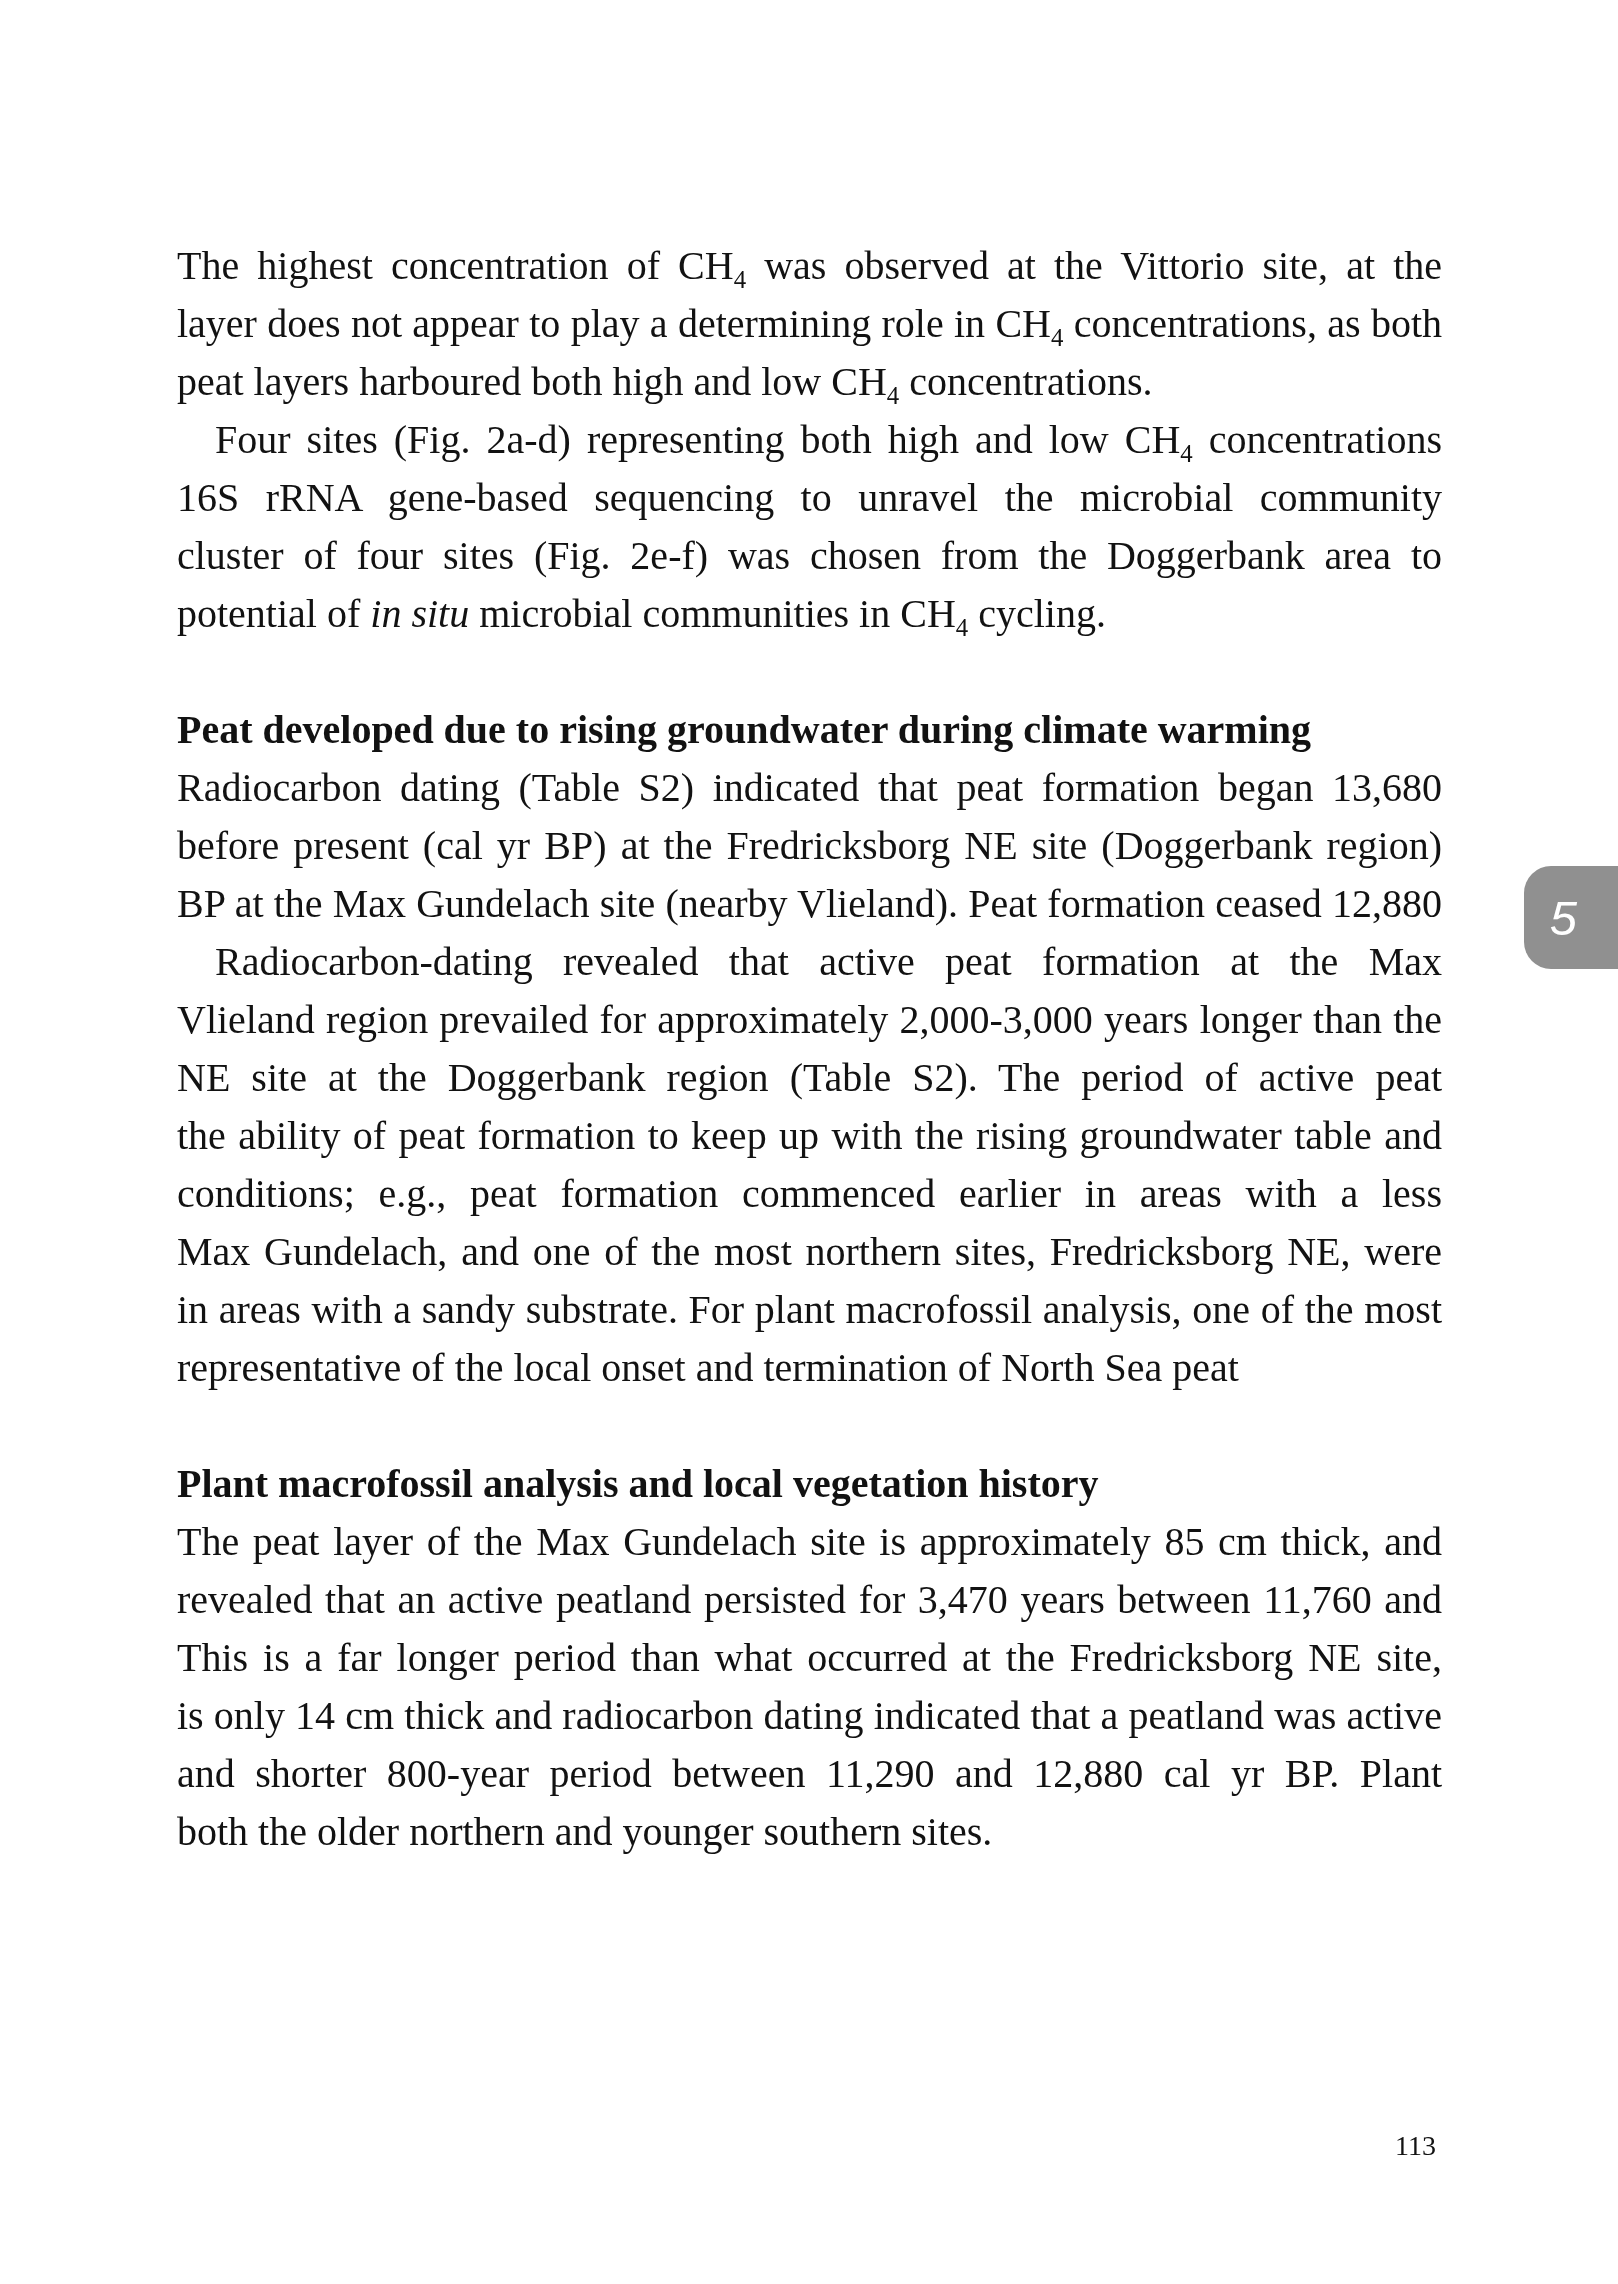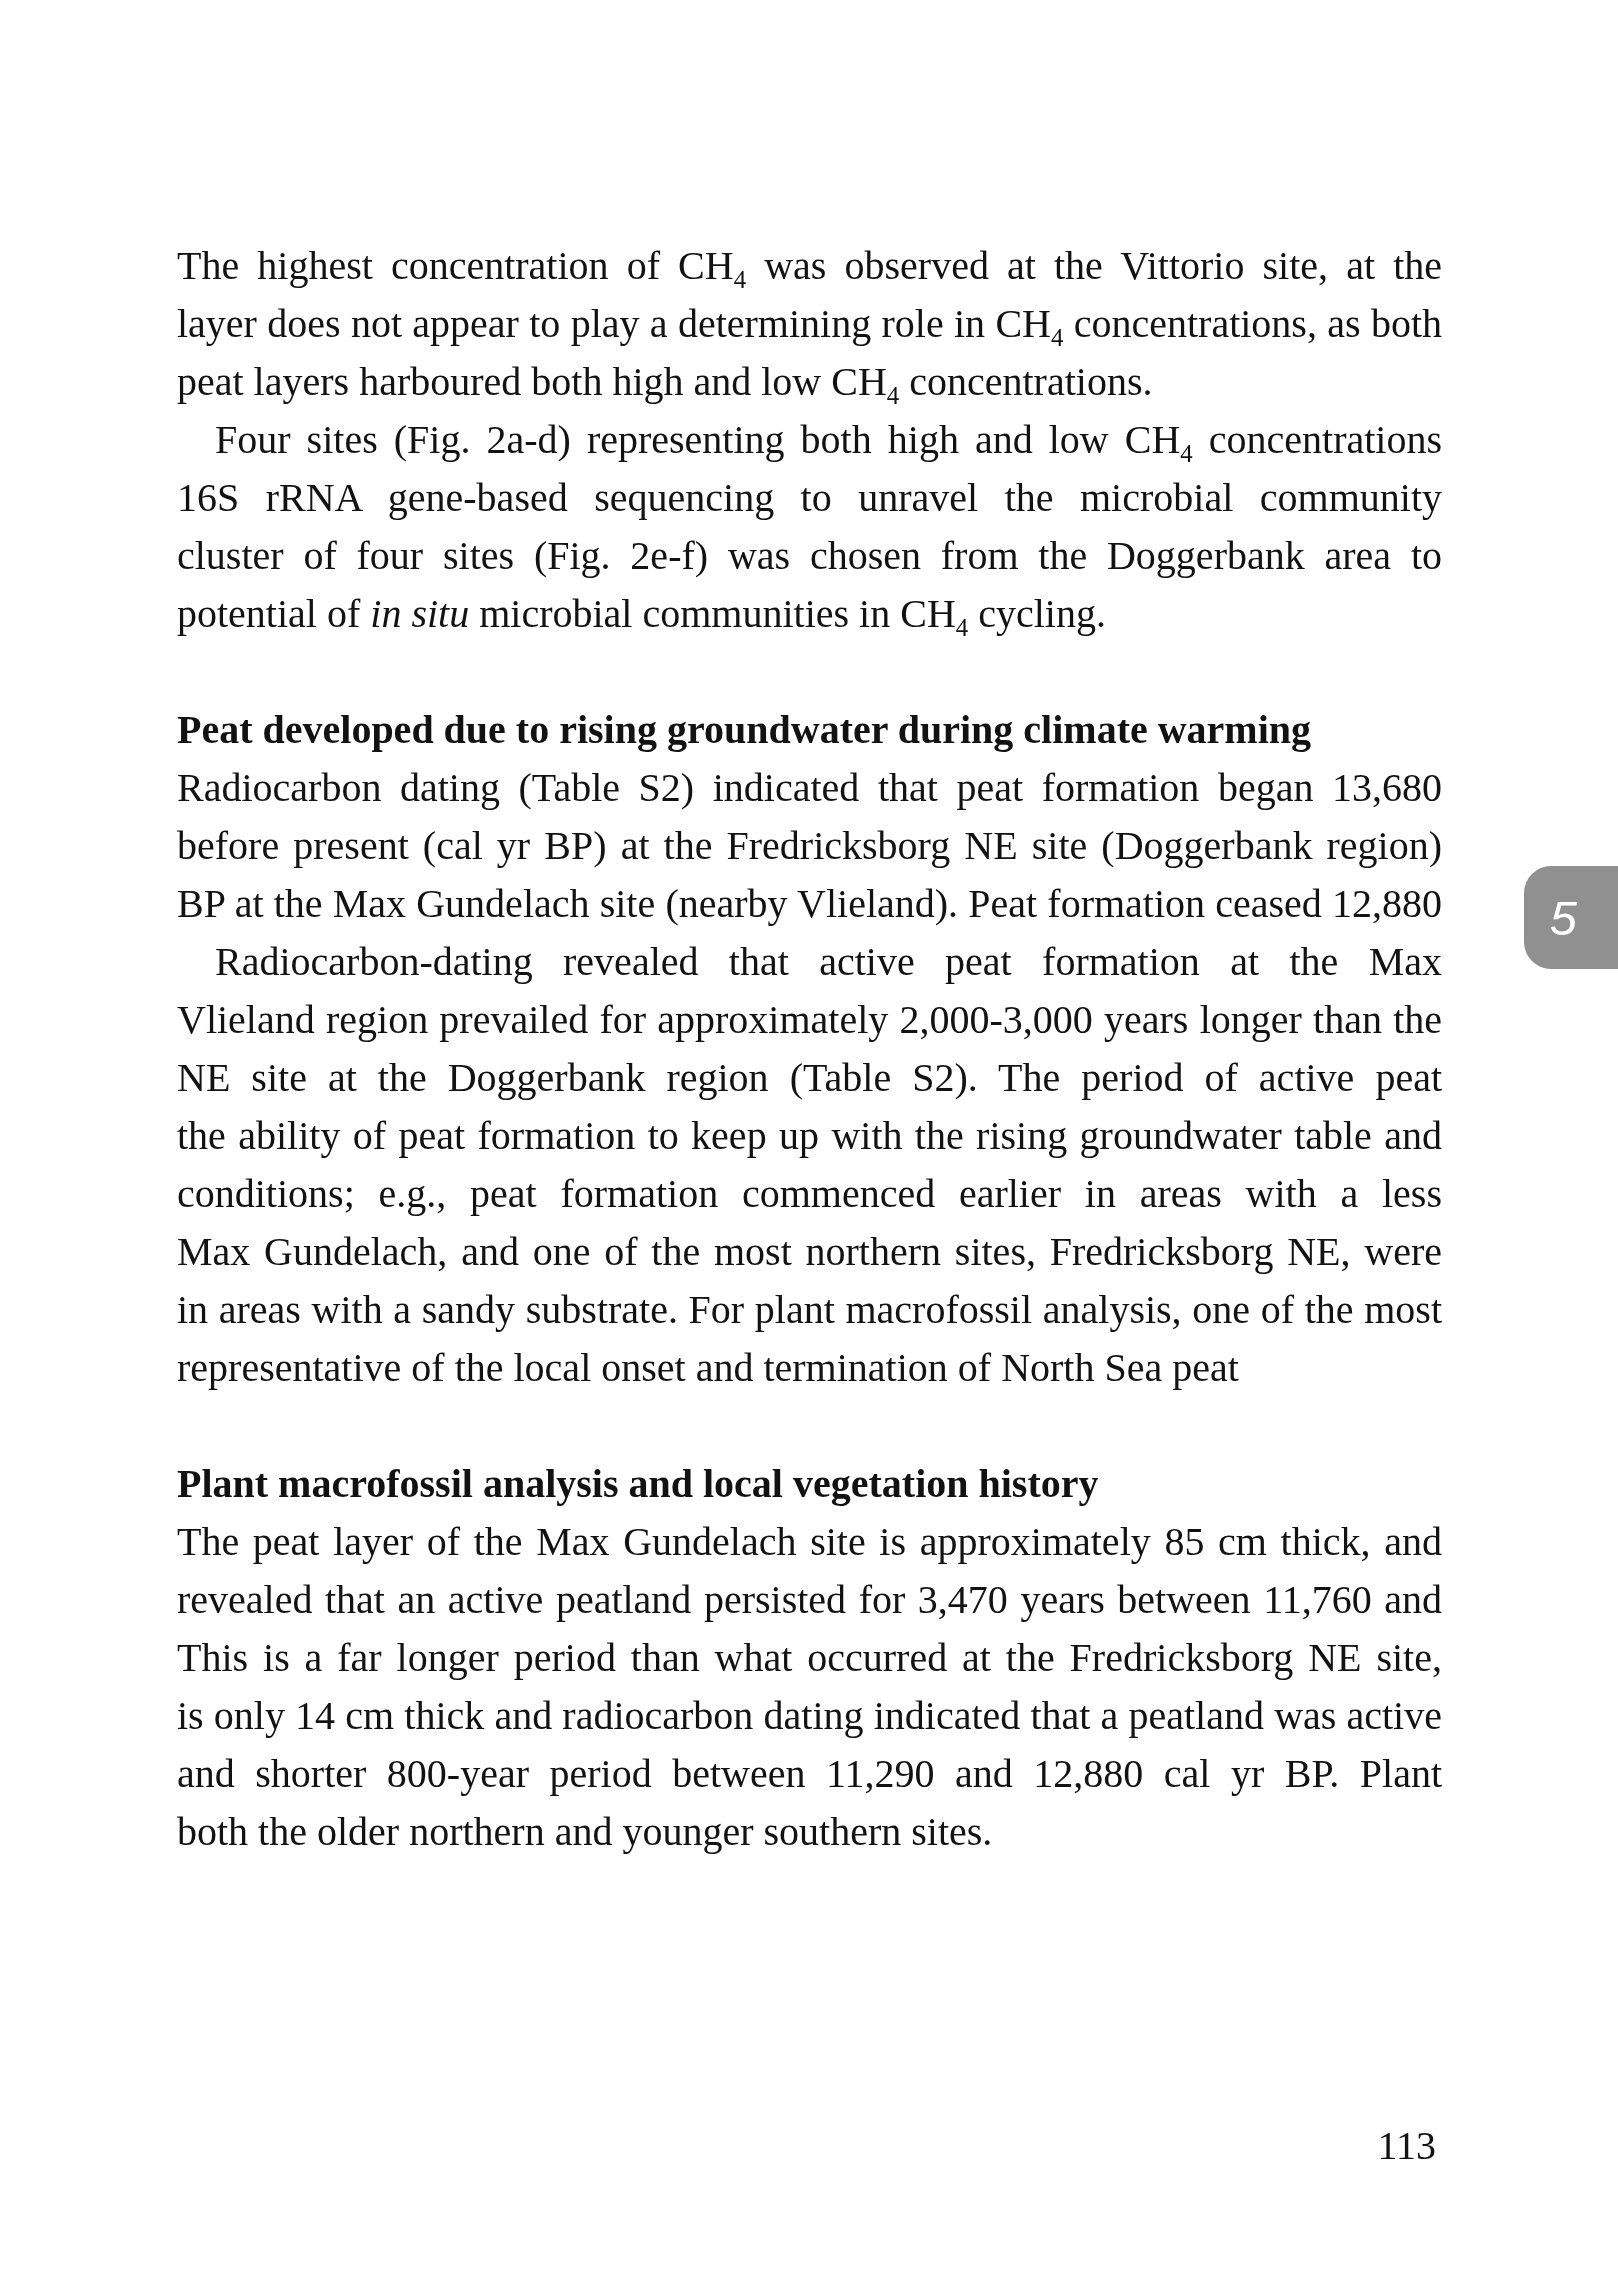--- a/index.html
+++ b/index.html
@@ -60,21 +60,21 @@
     font-family: "Liberation Sans", "DejaVu Sans", sans-serif;
     font-style: italic;
     font-weight: 300;
     font-size: 49px;
     transform: translateX(-7.6px);
   }
   .page-number {
     position: absolute;
     top: 2128px;
     right: 182px;
-    font-size: 40px;
+    font-size: 28px;
     line-height: 35px;
   }
 </style>
 </head>
 <body>
 
 <div class="text-block">
     <div class="line justify">The highest concentration of CH<sub>4</sub> was observed at the Vittorio site, at the latitude of Vlieland.</div>
     <div class="line justify">layer does not appear to play a determining role in CH<sub>4</sub> concentrations, as both thick and thin</div>
     <div class="line">peat layers harboured both high and low CH<sub>4</sub> concentrations.</div>

